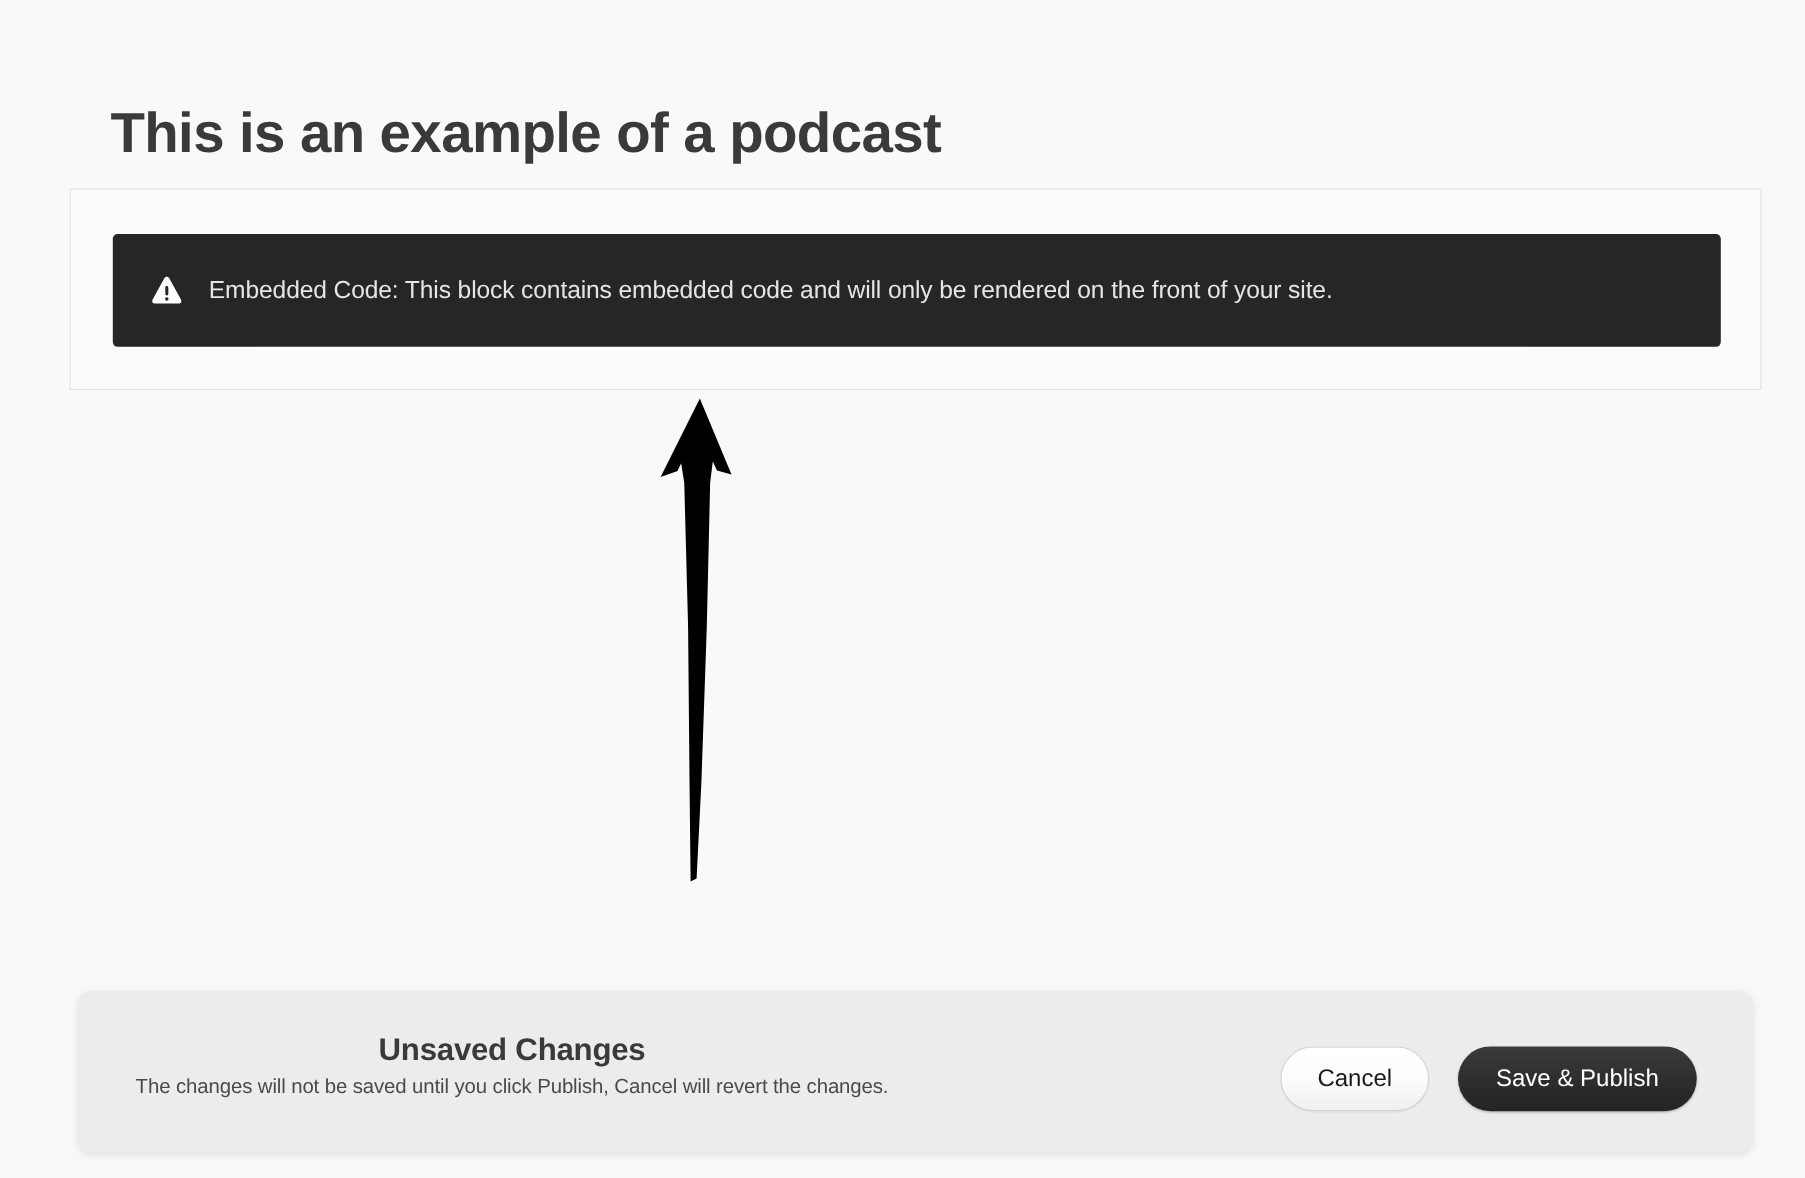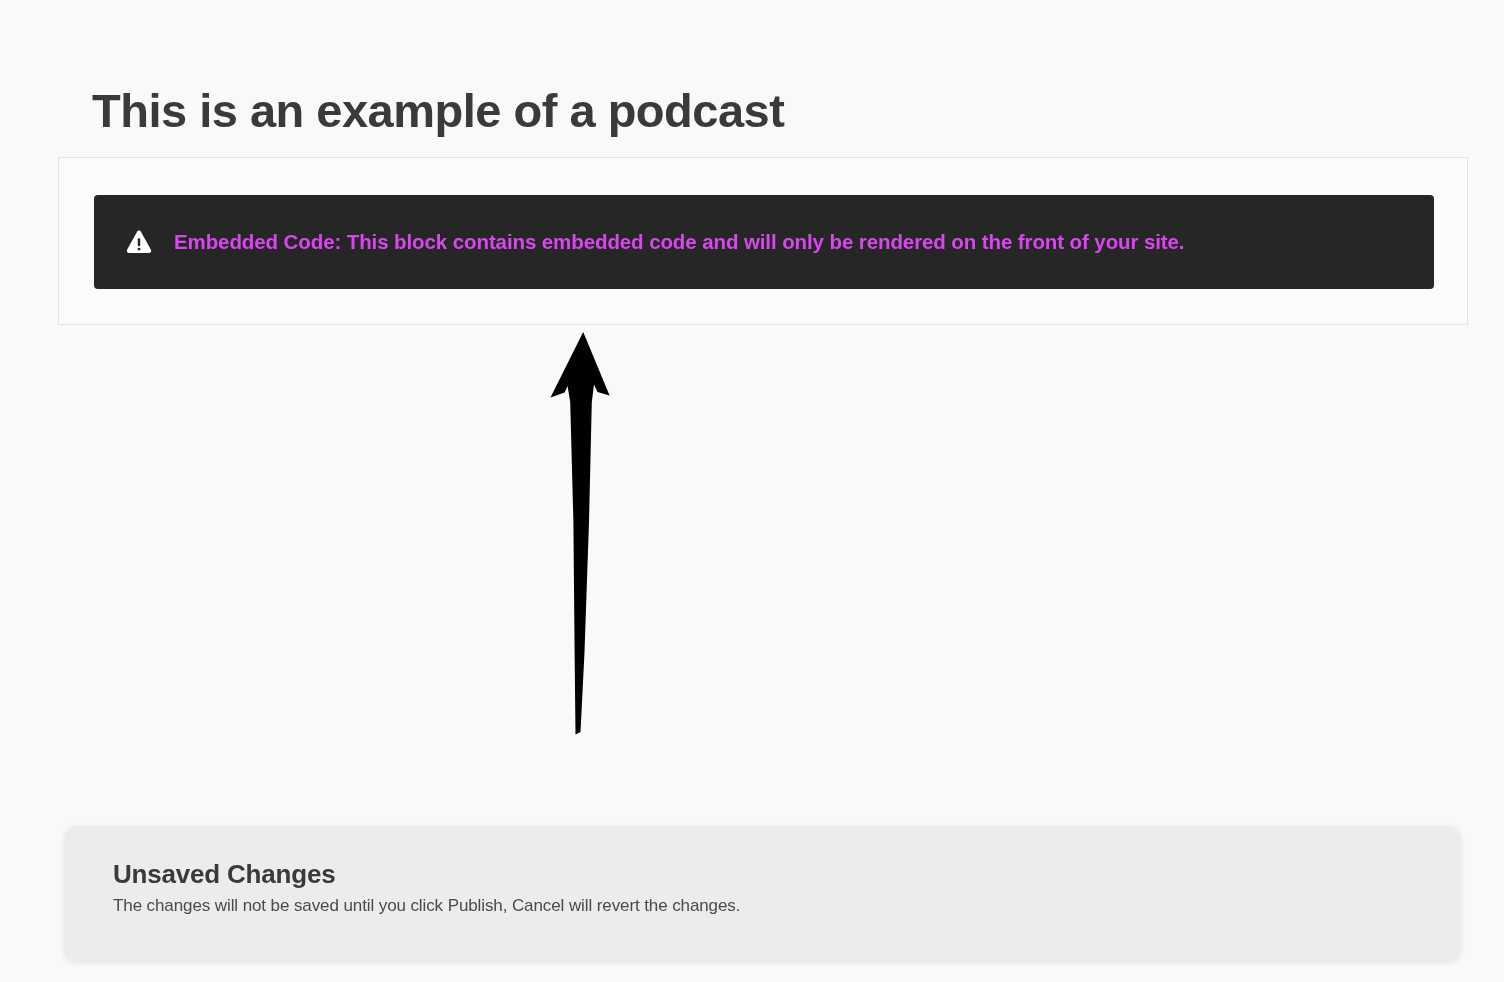--- a/index.html
+++ b/index.html
@@ -58,23 +58,23 @@
     padding-left: 32px;
   }
   .warn-icon {
     width: 26px;
     height: 26px;
     flex: 0 0 26px;
     margin-right: 22px;
     display: block;
   }
   .embed-text {
-    color: #d946ef;
+    color: #e5e5e5;
     font-size: 20.5px;
-    font-weight: 700;
+    font-weight: 400;
     letter-spacing: -0.1px;
     white-space: nowrap;
   }
 
   
   .arrow-annotation {
     position: absolute;
     left: 536px;
     top: 322px;
     width: 90px;
@@ -91,20 +91,21 @@
     height: 134px;
     background: #ececec;
     border-radius: 11px;
     box-shadow: 0 2px 7px rgba(0,0,0,0.10);
     box-sizing: border-box;
   }
   .unsaved-text-wrap {
     position: absolute;
     left: 48px;
     top: 32px;
+    text-align: center;
   }
   .unsaved-title {
     font-size: 26px;
     font-weight: 700;
     color: #3a3a3a;
     letter-spacing: -0.2px;
     line-height: 1.25;
     margin: 0 0 4px 0;
     white-space: nowrap;
   }
@@ -199,13 +200,17 @@
   </svg>
 </span>
 
 <div class="unsaved-bar">
 
   <div class="unsaved-text-wrap">
     <div class="unsaved-title">Unsaved Changes</div>
     <div class="unsaved-sub">The changes will not be saved until you click Publish, Cancel will revert the changes.</div>
   </div>
 
+  <div class="btn-row">
+    <button class="btn btn-cancel">Cancel</button>
+    <button class="btn btn-publish">Save &amp; Publish</button>
+  </div>
 </div>
 
 </body></html>

